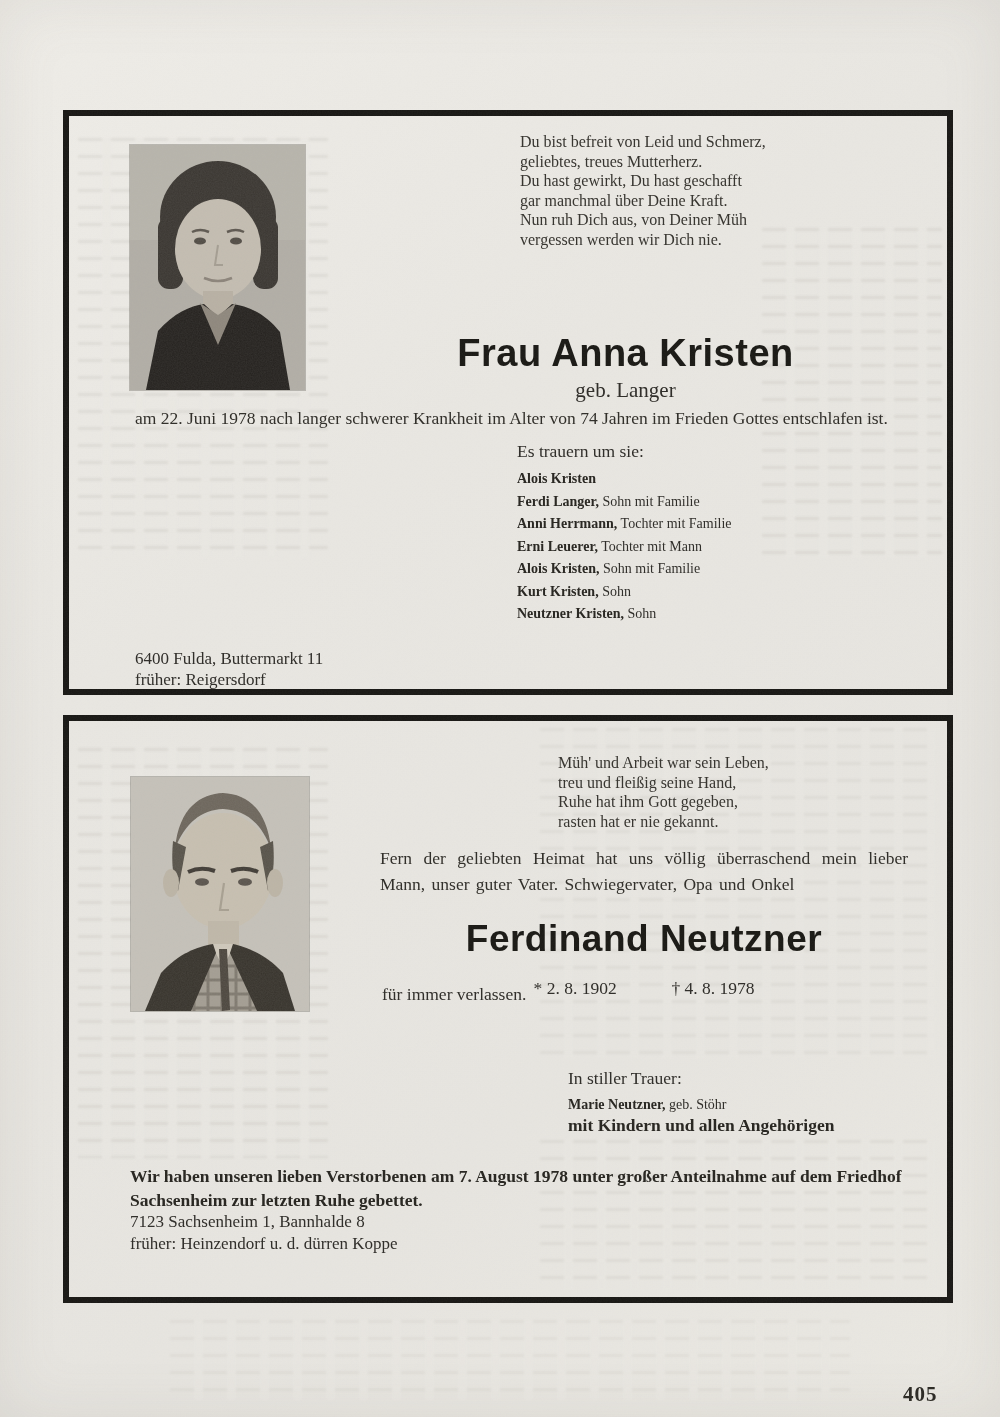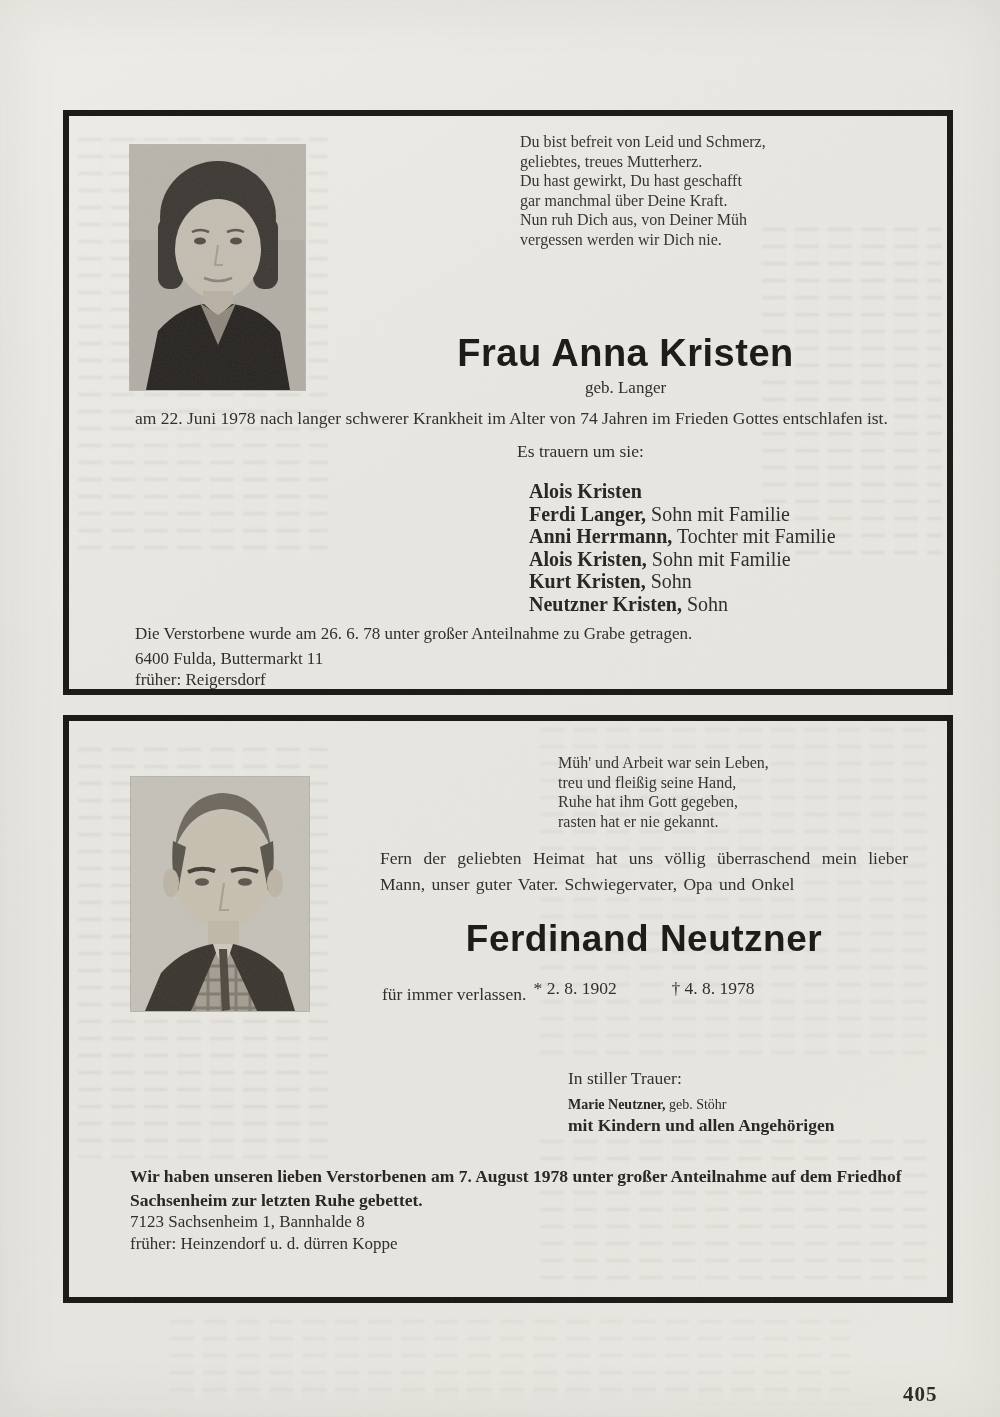--- a/index.html
+++ b/index.html
@@ -24,21 +24,21 @@
   .photo{position:absolute;z-index:2;box-shadow:0 0 0 1px rgba(90,86,78,0.35);}
   .poem{font-size:16px;line-height:19.5px;color:#34322d;}
   .body-text{font-size:17.5px;line-height:25px;color:#2e2c27;}
   .headline{
     font-family:"Liberation Sans", sans-serif;font-weight:700;
     color:#191814;letter-spacing:0.5px;text-align:center;white-space:nowrap;
   }
   #headline1{font-size:38px;}
   #headline2{font-size:37px;}
   .centered{text-align:center;}
-  .mourners{list-style:none;margin:12px;padding:0;font-size:20px;line-height:22.5px;}
+  .mourners{list-style:none;margin:0;padding:0;font-size:14px;line-height:22.5px;}
   .mourners b, b{font-weight:700;color:#26241f;}
   .small-line{font-size:17px;line-height:22px;}
   .bold-par{font-weight:700;font-size:17.5px;line-height:23.5px;color:#26241f;}
   .dates span{display:inline-block;}
   .dates .gap{width:46px;}
   .page-number{
     position:absolute;left:903px;top:1382px;z-index:2;
     font-weight:700;font-size:21px;color:#2a2823;letter-spacing:1px;
   }
   
@@ -102,36 +102,36 @@
       <div>geliebtes, treues Mutterherz.</div>
       <div>Du hast gewirkt, Du hast geschafft</div>
       <div>gar manchmal über Deine Kraft.</div>
       <div>Nun ruh Dich aus, von Deiner Müh</div>
       <div>vergessen werden wir Dich nie.</div>
     </div>
 
 
     <div class="abs headline" id="headline1" style="left:264px;top:216px;width:585px;">Frau Anna Kristen</div>
 
-    <div class="abs centered" style="left:264px;top:262px;width:585px;font-size:17px;">geb. Langer</div>
+    <div class="abs centered" style="left:264px;top:262px;width:585px;font-size:21px;">geb. Langer</div>
 
     <div class="abs body-text" style="left:66px;top:290px;width:778px;line-height:24px;">am 22. Juni 1978 nach langer schwerer Krankheit im Alter von 74 Jahren im Frieden Gottes entschlafen ist.</div>
 
     <div class="abs" style="left:448px;top:325px;font-size:17.5px;">Es trauern um sie:</div>
 
     <ul class="abs mourners" style="left:448px;top:352px;">
       <li><b>Alois Kristen</b><span></span></li>
       <li><b>Ferdi Langer,</b><span> Sohn mit Familie</span></li>
       <li><b>Anni Herrmann,</b><span> Tochter mit Familie</span></li>
+      <li><b>Erni Leuerer,</b><span> Tochter mit Mann</span></li>
       <li><b>Alois Kristen,</b><span> Sohn mit Familie</span></li>
       <li><b>Kurt Kristen,</b><span> Sohn</span></li>
       <li><b>Neutzner Kristen,</b><span> Sohn</span></li>
     </ul>
 
-    <div class="abs small-line" style="left:66px;top:507px;font-size:17px;">Die Verstorbene wurde am 26. 6. 78 unter großer Anteilnahme zu Grabe getragen.</div>
     <div class="abs small-line" style="left:66px;top:532px;">6400 Fulda, Buttermarkt 11</div>
     <div class="abs small-line" style="left:66px;top:553px;">früher: Reigersdorf</div>
   </div>
 
   <div class="obit-box" id="box2">
 
     <div class="photo" style="left:62px;top:56px;width:178px;height:234px;">
       <svg width="178" height="234" viewBox="0 0 178 234">
         <defs>
           <filter id="n2">

